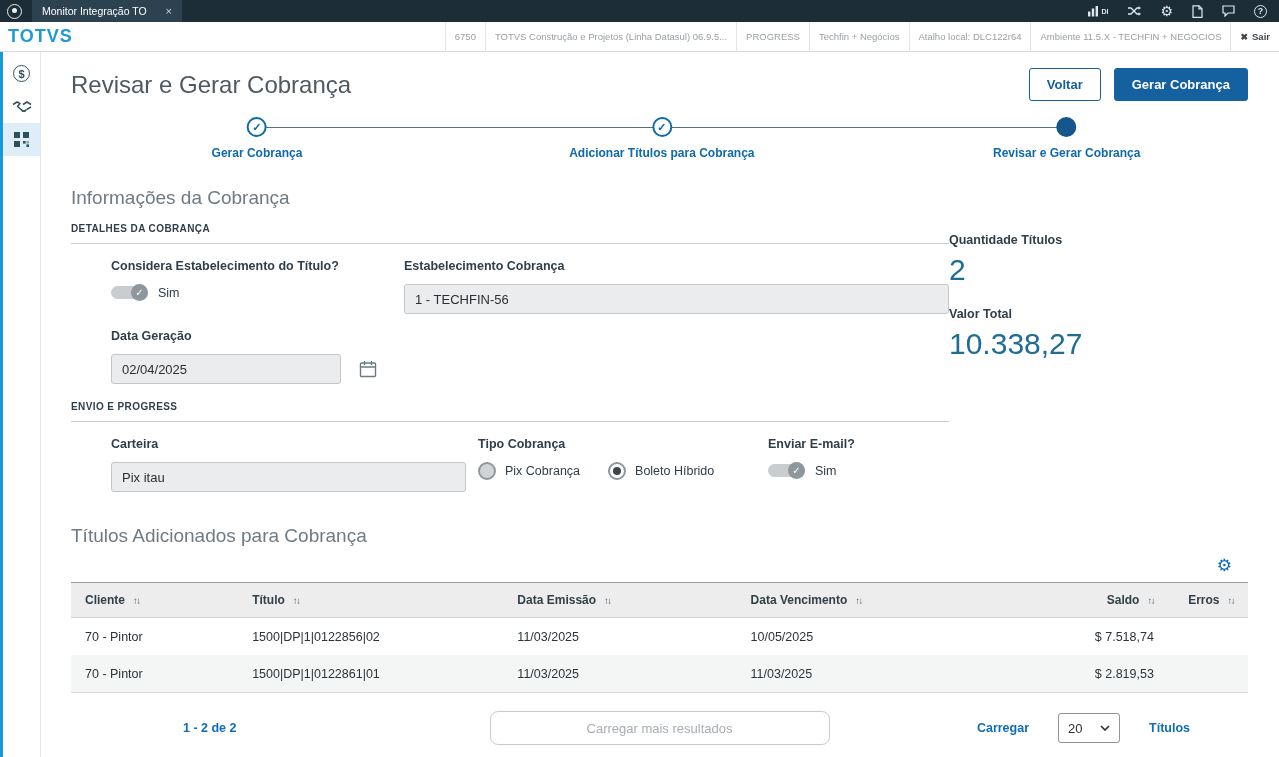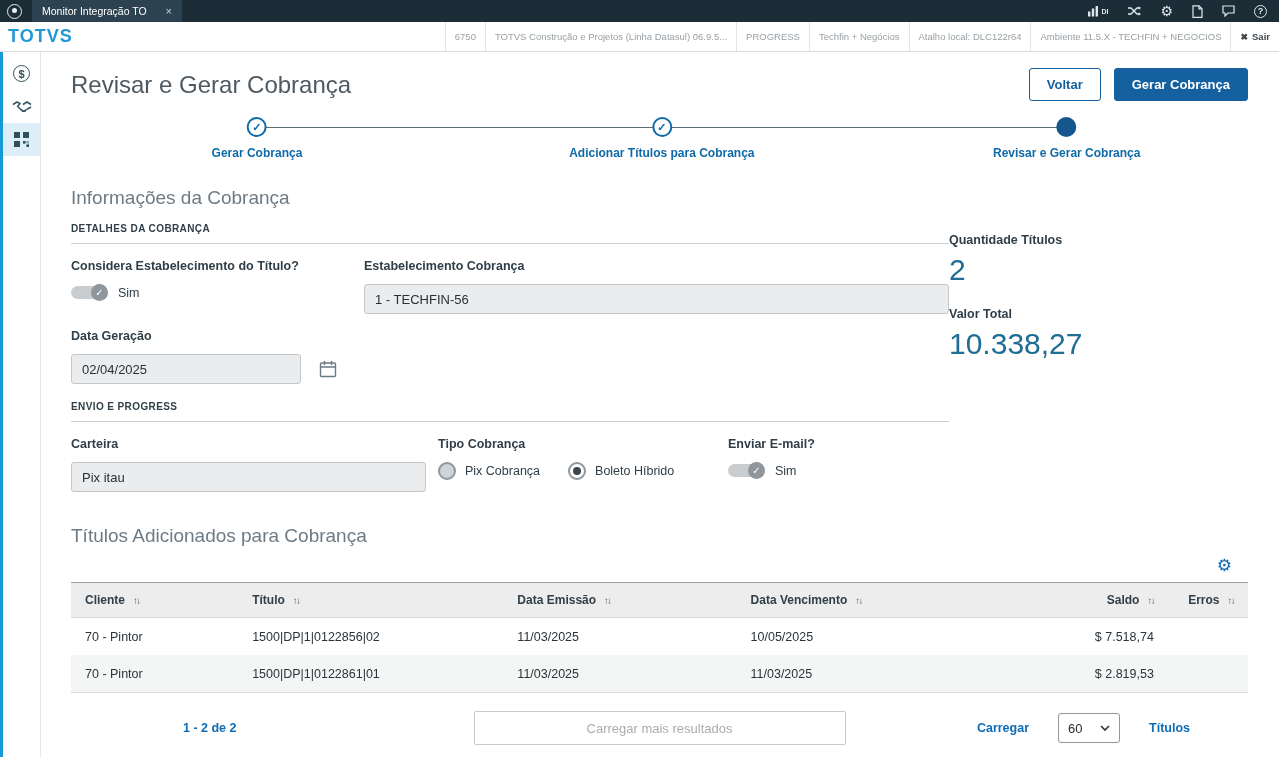--- a/index.html
+++ b/index.html
@@ -63,21 +63,21 @@
     margin:0 auto; }
   .step.current .step-circle { background:#15578c; border-color:#15578c; }
   .step-label { margin-top:9px; font-size:12px; font-weight:bold; color:#0f6aa8; }
 
   
   .section-title { font-size:19px; font-weight:400; color:#6e7b85; margin-top:12px; }
   .content-cols { display:flex; }
   .form-col { width:878px; margin-top:14px; }
   .group-caption { font-size:10px; font-weight:bold; color:#2f3f49; letter-spacing:.4px;
     padding-bottom:9px; border-bottom:1px solid #c9ced2; margin-bottom:15px; }
-  .f-row { display:flex; margin-bottom:15px; }
+  .f-row { display:flex; margin-bottom:15px;margin-left:40px; }
   .f-label { display:block; font-size:12.5px; font-weight:bold; color:#2f3e48; margin-bottom:11px; }
   .col-a1 { width:293px; } .col-b1 { flex:1; }
   .col-a3 { width:367px; } .col-b3 { width:290px; } .col-c3 { flex:1; }
   .field { height:30px; background:#ebeced; border:1px solid #c3c7ca; border-radius:3px;
     padding:0 10px; font-size:13px; color:#2b2f33; font-family:"Liberation Sans", sans-serif; }
   .field.full { width:100%; }
   .field.w230 { width:230px; } .field.w355 { width:355px; }
   .inline { display:flex; align-items:center; }
   .gap10 { gap:10px; } .gap14 { gap:18px; }
   .mt4 { margin-top:4px; }
@@ -107,22 +107,22 @@
   thead th { background:#ededee; font-size:12px; font-weight:bold; color:#30404a; text-align:left;
     padding:10px 14px; border-bottom:1px solid #d4d7d9; white-space:nowrap; }
   thead th.num { text-align:right; }
   .sort { margin-left:8px; color:#4c5a63; font-size:9.5px; letter-spacing:-1.5px; font-weight:normal; }
   tbody td { font-size:12.5px; color:#2b343b; padding:11.5px 14px; white-space:nowrap; }
   tbody td.num { text-align:right; }
   tbody tr.alt { background:#f4f5f5; }
 
   .table-footer { position:relative; display:flex; align-items:center; margin-top:18px; height:34px; }
   .range { color:#0e6db6; font-weight:bold; font-size:12.5px; margin-left:112px; }
-  .load-more { position:absolute; left:50%; transform:translateX(-50%); width:372px; height:34px;
-    background:#fff; border:1px solid #c7cbce; border-radius:2px; color:#a8adb1; font-size:13px;
+  .load-more { position:absolute; left:50%; transform:translateX(-50%); width:340px; height:34px;
+    background:#fff; border:1px solid #c7cbce; border-radius:8px; color:#a8adb1; font-size:13px;
     font-family:"Liberation Sans", sans-serif; }
   .right-group { margin-left:auto; display:flex; align-items:center; gap:29px; margin-right:58px; }
   .load-label, .unit-label { color:#0e6db6; font-weight:bold; font-size:12.5px; }
   .page-size { width:62px; height:30px; border:1px solid #8f979c; border-radius:3px; background:#fff;
     display:flex; align-items:center; justify-content:space-between; padding:0 9px; font-size:13px;
     color:#2b2f33; cursor:pointer; }
 </style>
 </head>
 <body>
 
@@ -351,21 +351,21 @@
           </tr>
         </tbody>
       </table>
 
       <div class="table-footer">
         <span class="range">1 - 2 de 2</span>
         <button class="load-more">Carregar mais resultados</button>
         <div class="right-group">
           <span class="load-label">Carregar</span>
           <div class="page-size">
-            <span>60</span>
+            <span>20</span>
             <svg width="10" height="6" viewBox="0 0 10 6">
                 <path d="M1 1 l4 4 4-4" stroke="#2b2f33" stroke-width="1.6" fill="none"></path>
               </svg>
           </div>
           <span class="unit-label">Títulos</span>
         </div>
       </div>
     </div>
   </div>
 </div>

